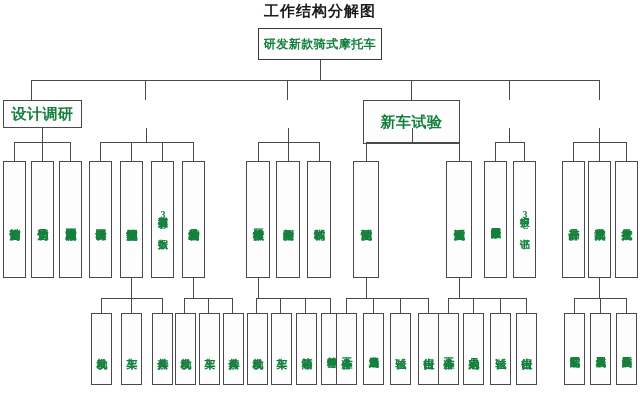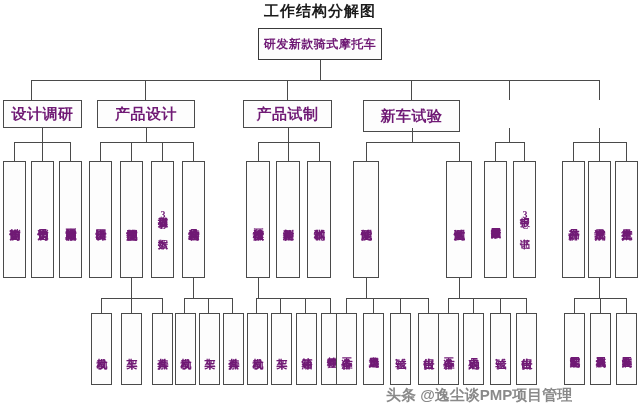--- a/index.html
+++ b/index.html
@@ -22,21 +22,21 @@
     letter-spacing:1px;
     white-space:nowrap;
   }
 
   
   .box{
     position:absolute;
     box-sizing:border-box;
     border:1px solid #4a4a4a;
     background:#fdfdfd;
-    color:#701a75;
+    color:#15803d;
     display:flex;
     align-items:center;
     justify-content:center;
     text-align:right;
     overflow:hidden;
   }
   .box.root{
     border:1px solid #3a3a3a;
     font-size:12px;
     font-weight:600;
@@ -102,23 +102,21 @@
   <div class="ln h" style="left:31px;top:80px;width:568px;"></div>
 
   <div class="ln v" style="left:31px;top:80px;height:20px;"></div>
   <div class="ln v" style="left:145px;top:80px;height:20px;"></div>
   <div class="ln v" style="left:287px;top:80px;height:20px;"></div>
   <div class="ln v" style="left:411px;top:80px;height:20px;"></div>
   <div class="ln v" style="left:509px;top:80px;height:20px;"></div>
   <div class="ln v" style="left:599px;top:80px;height:20px;"></div>
 
   <div class="box lvl1" style="left:3px;top:100px;width:79px;height:28px;">设计调研</div>
-  <div class="box lvl1" style="left:97px;top:100px;width:98px;height:28px;">产品设计</div>
-  <div class="box lvl1" style="left:243px;top:100px;width:89px;height:28px;">产品试制</div>
-  <div class="box lvl1" style="left:363px;top:100px;width:97px;height:32px;">新车试验</div>
+  <div class="box lvl1" style="left:363px;top:100px;width:97px;height:44px;">新车试验</div>
 
   <div class="ln v" style="left:42px;top:128px;height:14px;"></div>
   <div class="ln h" style="left:14px;top:142px;width:56px;"></div>
   <div class="ln v" style="left:14px;top:142px;height:19px;"></div>
   <div class="ln v" style="left:42px;top:142px;height:19px;"></div>
   <div class="ln v" style="left:70px;top:142px;height:19px;"></div>
 
   <div class="box vert" style="left:3px;top:161px;width:23px;height:117px;">走访销售商</div>
   <div class="box vert" style="left:31px;top:161px;width:23px;height:117px;">走访销售员</div>
   <div class="box vert" style="left:59px;top:161px;width:23px;height:117px;">国家相关标准研究</div>
@@ -230,16 +228,15 @@
   <div class="ln v" style="left:599px;top:278px;height:20px;"></div>
   <div class="ln h" style="left:574px;top:298px;width:52px;"></div>
   <div class="ln v" style="left:574px;top:298px;height:15px;"></div>
   <div class="ln v" style="left:600px;top:298px;height:15px;"></div>
   <div class="ln v" style="left:626px;top:298px;height:15px;"></div>
 
   <div class="box vert small" style="left:564px;top:313px;width:21px;height:72px;">制定装配工艺</div>
   <div class="box vert small" style="left:590px;top:313px;width:21px;height:72px;">培训装机工人</div>
   <div class="box vert small" style="left:616px;top:313px;width:21px;height:72px;">制造工装夹具</div>
 
-  <div class="watermark">头条 @逸尘谈PMP项目管理</div>
 
   <div class="bottombar"></div>
 </div>
 
 </body></html>

